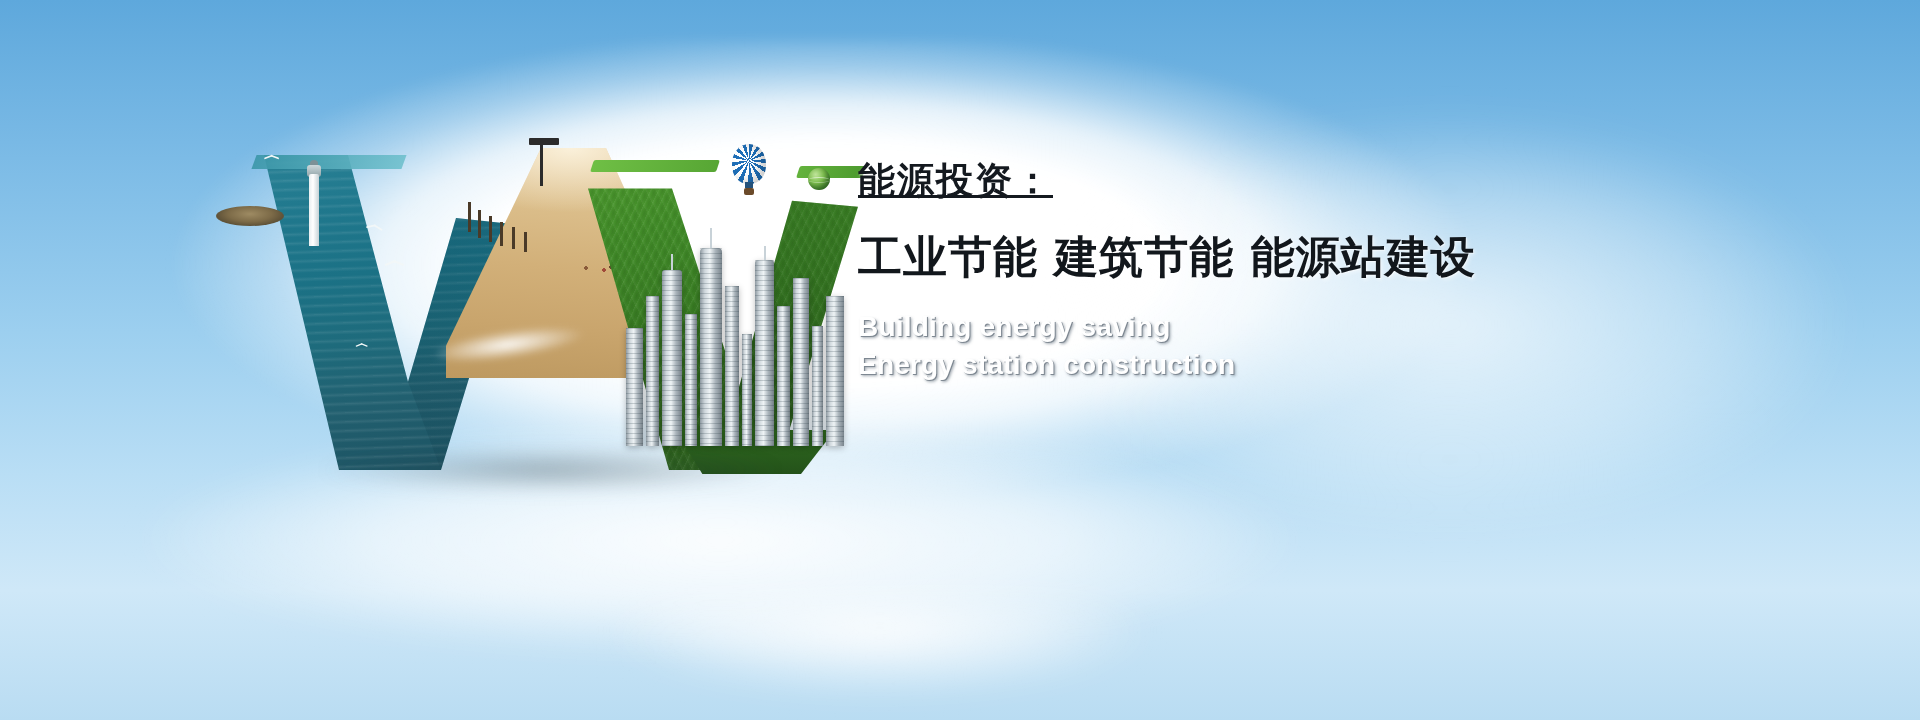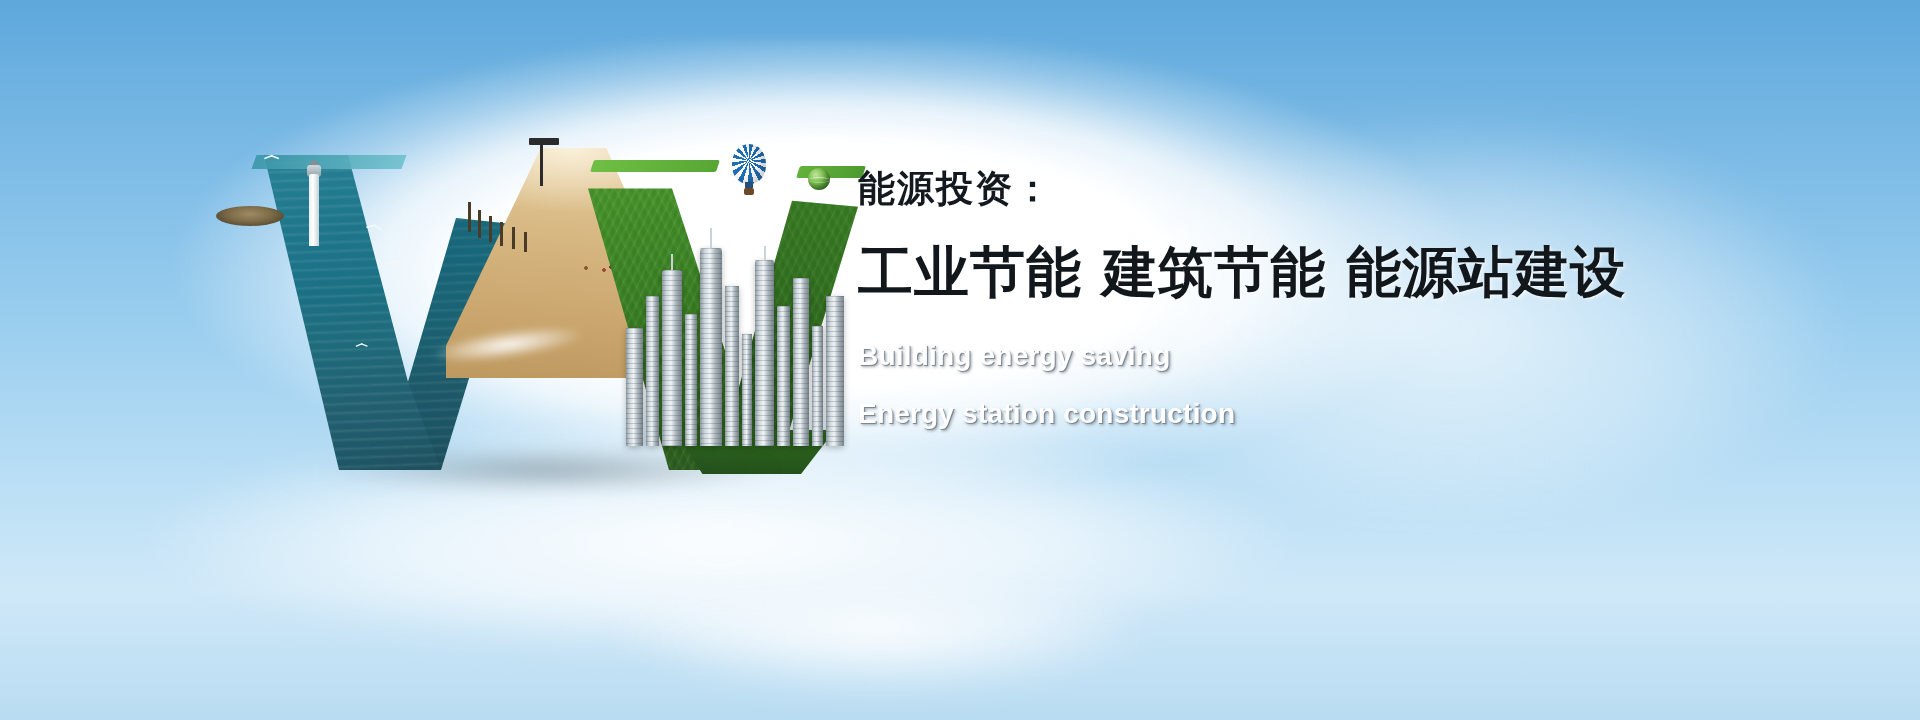--- a/index.html
+++ b/index.html
@@ -222,40 +222,41 @@
   .en-sub{
     font-family:"Liberation Sans",sans-serif;
     font-size:25px;font-weight:bold;color:#ffffff;
     letter-spacing:.2px;margin-top:14px;
     text-shadow:1px 1px 0 rgba(120,130,140,.85), 2px 2px 3px rgba(80,95,110,.55);
     white-space:nowrap;
   }
   .cn-sub{
     font-family:"DejaVu Sans","Liberation Sans",sans-serif;
     font-size:37px;font-weight:bold;color:#14191f;
-    letter-spacing:2px;margin-top:38px;
+    letter-spacing:2px;margin-top:30px;
     text-shadow:1px 1px 0 rgba(255,255,255,.45), 2px 2px 4px rgba(255,255,255,.5);
     white-space:nowrap;
+    text-decoration:underline;
   }
   .cn-items{
     font-family:"DejaVu Sans","Liberation Sans",sans-serif;
-    font-size:55px;font-weight:bold;color:#12171c;
+    font-size:44px;font-weight:bold;color:#12171c;
     letter-spacing:1px;margin-top:22px;
     text-shadow:1px 1px 0 rgba(255,255,255,.45), 2px 2px 4px rgba(255,255,255,.5);
     white-space:nowrap;
   }
   .en-line{
     font-family:"Liberation Sans",sans-serif;
     font-size:28px;font-weight:bold;color:#ffffff;
     letter-spacing:.2px;margin-top:22px;
     text-shadow:1px 1px 0 rgba(120,130,140,.9), 2px 2px 3px rgba(80,95,110,.55);
     white-space:nowrap;
   }
-  #en2{margin-top:30px;}
-  #en3{margin-top:26px;}
+  #en2{margin-top:24px;}
+  #en3{margin-top:6px;}
 </style>
 </head>
 <body>
 
 <div id="banner">
 
   <div id="cloudbank">
     <div id="mainCloud"></div>
     <div id="rightHaze"></div>
     <div id="lowerHaze"></div>

